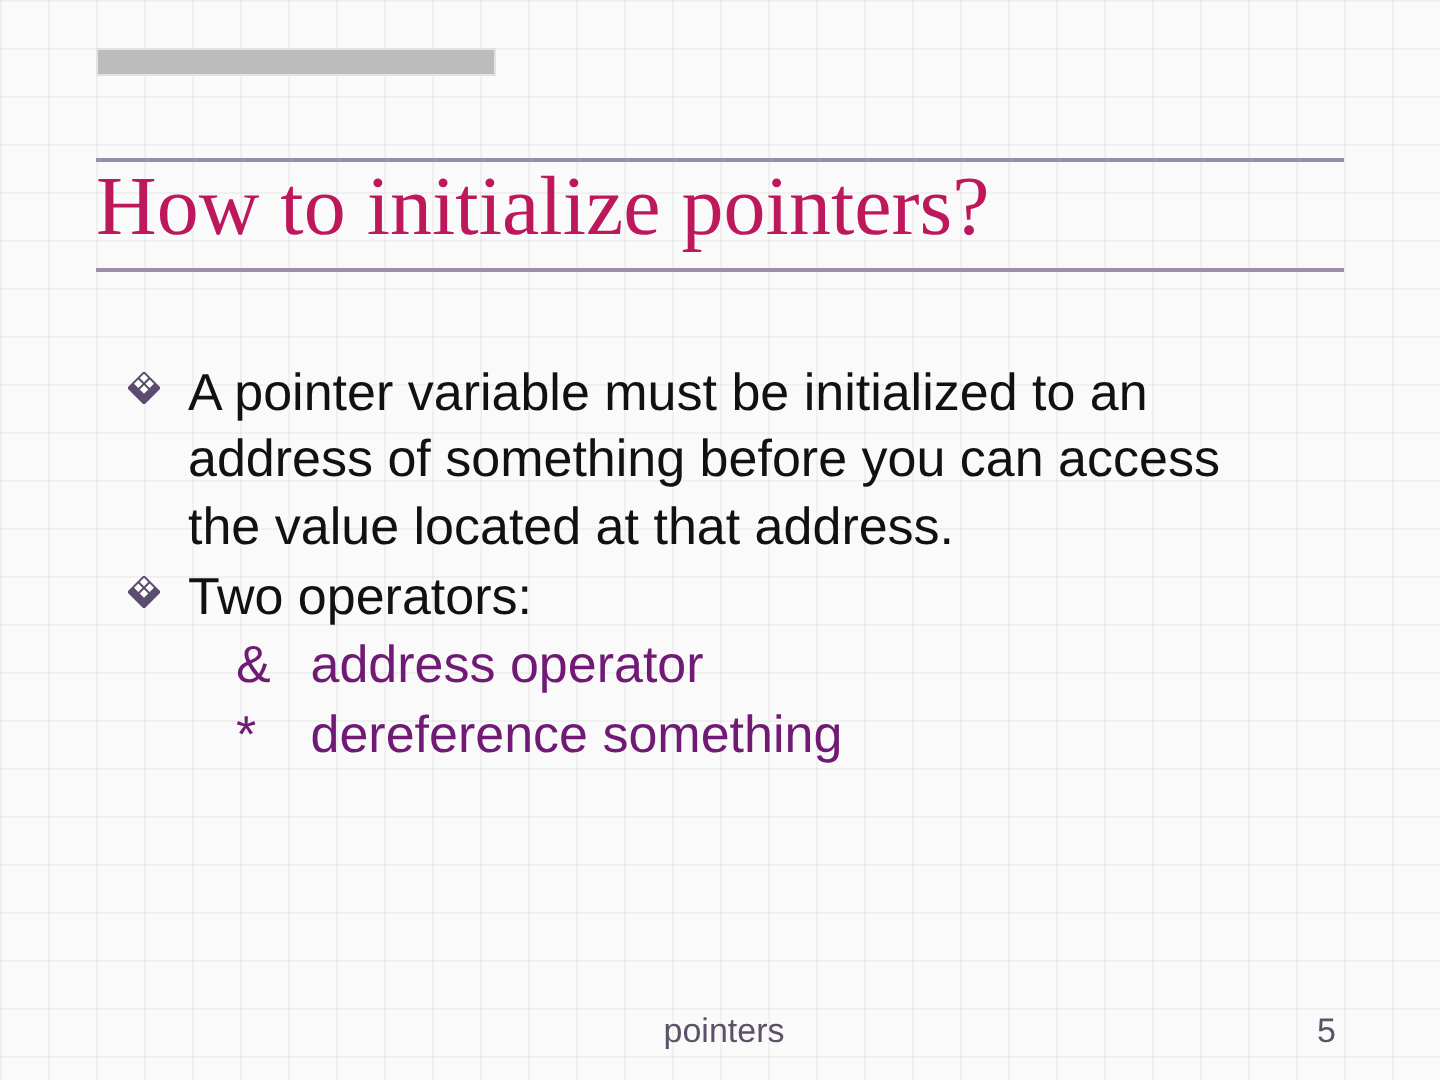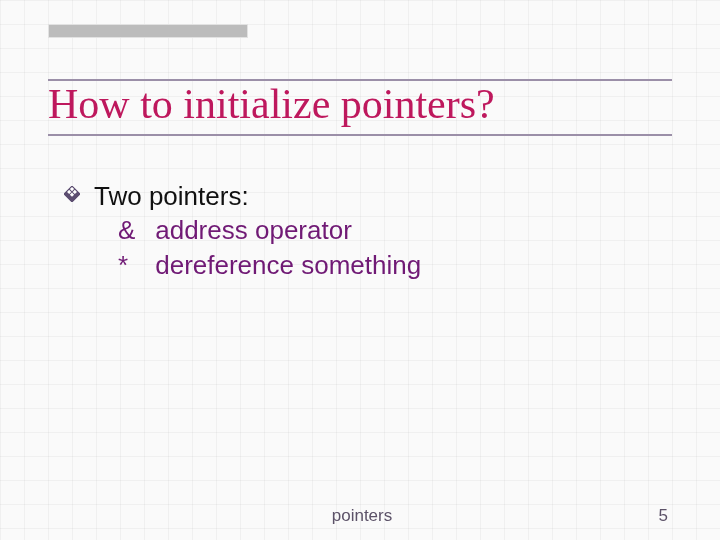--- a/index.html
+++ b/index.html
@@ -129,33 +129,34 @@
     <div class="bullet-item">
       <span class="bullet-mark">
         <svg width="16" height="16" viewBox="0 0 16 16">
           <rect x="2" y="2" width="12" height="12" fill="#5c4d70" transform="rotate(45 8 8)"></rect>
           <rect x="3" y="3" width="3" height="3" fill="#ffffff" transform="rotate(45 8 8)"></rect>
           <rect x="7" y="3" width="3" height="3" fill="#ffffff" transform="rotate(45 8 8)"></rect>
           <rect x="3" y="7" width="3" height="3" fill="#ffffff" transform="rotate(45 8 8)"></rect>
           <rect x="7" y="7" width="3" height="3" fill="#ffffff" transform="rotate(45 8 8)"></rect>
         </svg>
       </span>
+      <span>A pointer variable must be initialized to an address of something before you can access the value located at that address.</span>
     </div>
 
     <div class="bullet-item">
       <span class="bullet-mark">
         <svg width="16" height="16" viewBox="0 0 16 16">
           <rect x="2" y="2" width="12" height="12" fill="#5c4d70" transform="rotate(45 8 8)"></rect>
           <rect x="3" y="3" width="3" height="3" fill="#ffffff" transform="rotate(45 8 8)"></rect>
           <rect x="7" y="3" width="3" height="3" fill="#ffffff" transform="rotate(45 8 8)"></rect>
           <rect x="3" y="7" width="3" height="3" fill="#ffffff" transform="rotate(45 8 8)"></rect>
           <rect x="7" y="7" width="3" height="3" fill="#ffffff" transform="rotate(45 8 8)"></rect>
         </svg>
       </span>
-      <span>Two pointers:</span>
+      <span>Two operators:</span>
       <div class="sub-lines">
         <div class="sub-line">
           <span class="sym">&amp;</span>
           <span>address operator</span>
         </div>
         <div class="sub-line">
           <span class="sym">*</span>
           <span>dereference something</span>
         </div>
       </div>

